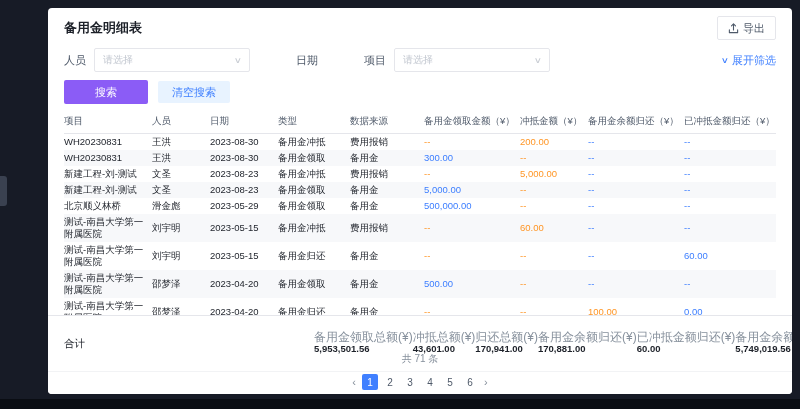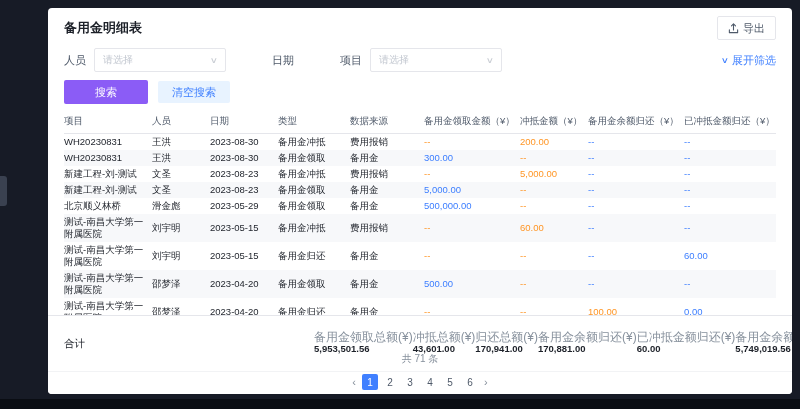--- a/index.html
+++ b/index.html
@@ -28,21 +28,21 @@
     font-size:11px; color:#4e5969; cursor:pointer;
   }
 
   .filter-row { display:flex; align-items:center; padding:4px 16px 0; }
   .filter-item { display:flex; align-items:center; gap:8px; margin-right:46px; }
   .f-label { font-size:11px; color:#4e5969; white-space:nowrap; }
   .f-input {
     display:flex; align-items:center; height:24px; border:1px solid #e5e6eb;
     border-radius:2px; padding:0 8px; background:#fff; font-size:10px; cursor:pointer;
   }
-  .select { width:132px; justify-content:space-between; }
+  .select { width:156px; justify-content:space-between; }
   .daterange { width:156px; justify-content:space-between; }
   .placeholder { color:#c2c7d0; }
   .sep { color:#4e5969; }
   .chev { color:#c9cdd4; font-size:8px; transform:scaleX(1.4); }
   .expand-link { margin-left:auto; display:flex; align-items:center; gap:4px; color:#4080ff; font-size:11px; cursor:pointer; }
   .chev-blue { color:#4080ff; font-size:8px; transform:scaleX(1.4); }
 
   .btn-row { display:flex; align-items:center; gap:10px; padding:8px 16px 6px; }
   .btn-primary { width:84px; height:24px; background:#8b5cf6; color:#fff; border:none; border-radius:2px; font-size:11px; cursor:pointer; }
   .btn-light { height:22px; padding:0 14px; background:#e8f3ff; color:#4080ff; border:none; border-radius:2px; font-size:11px; cursor:pointer; }

